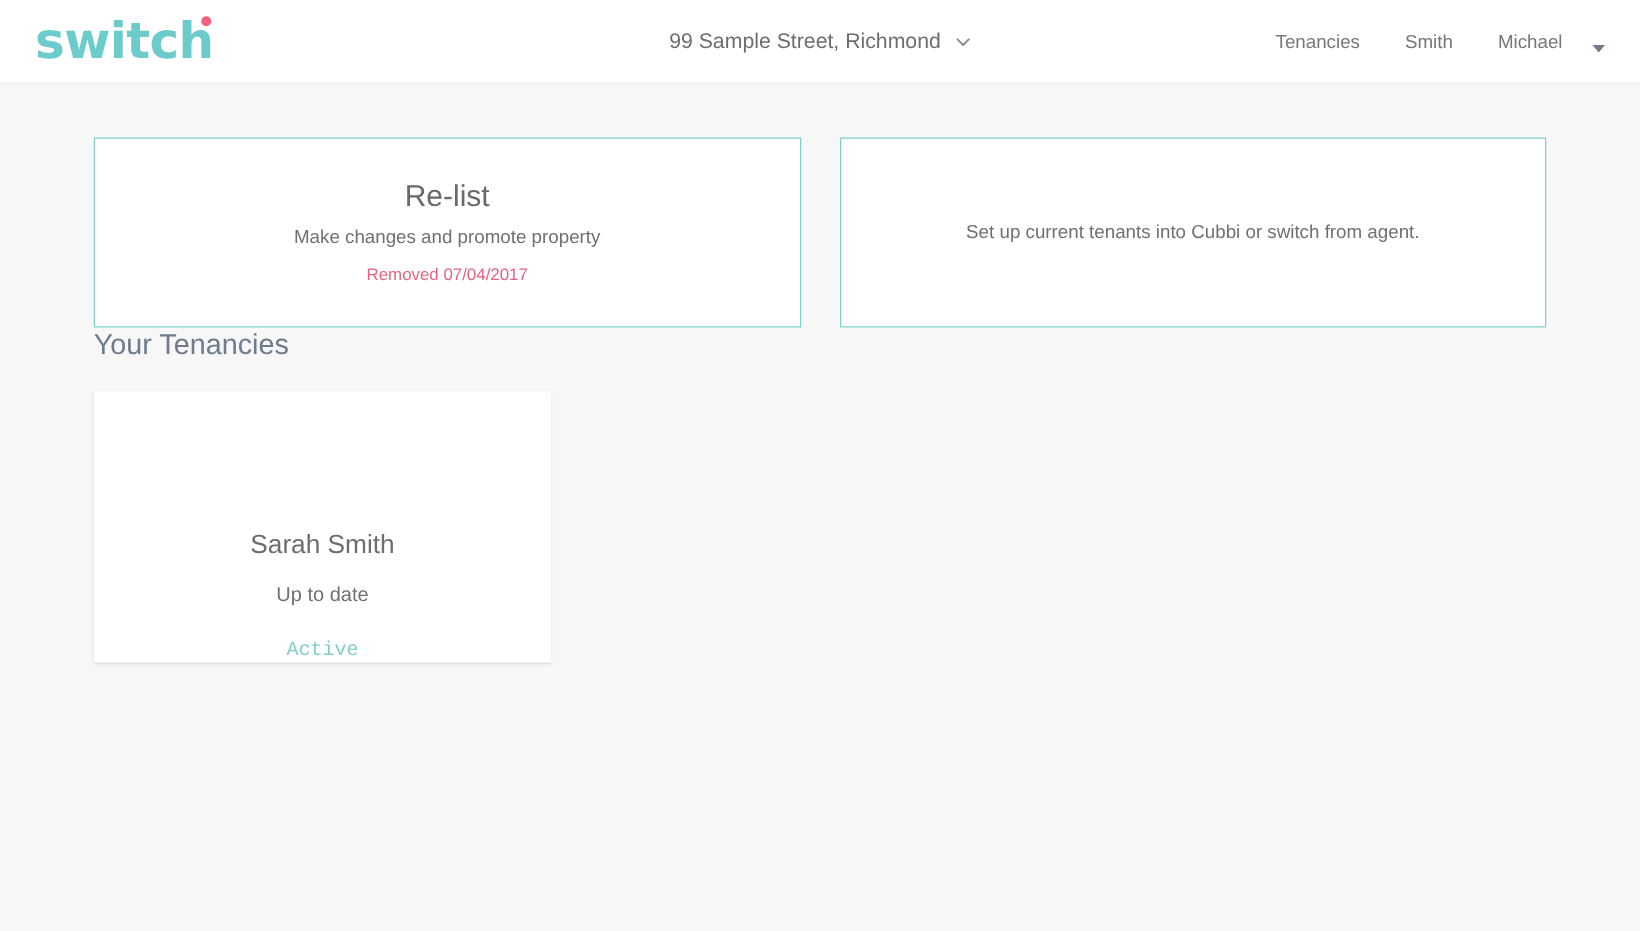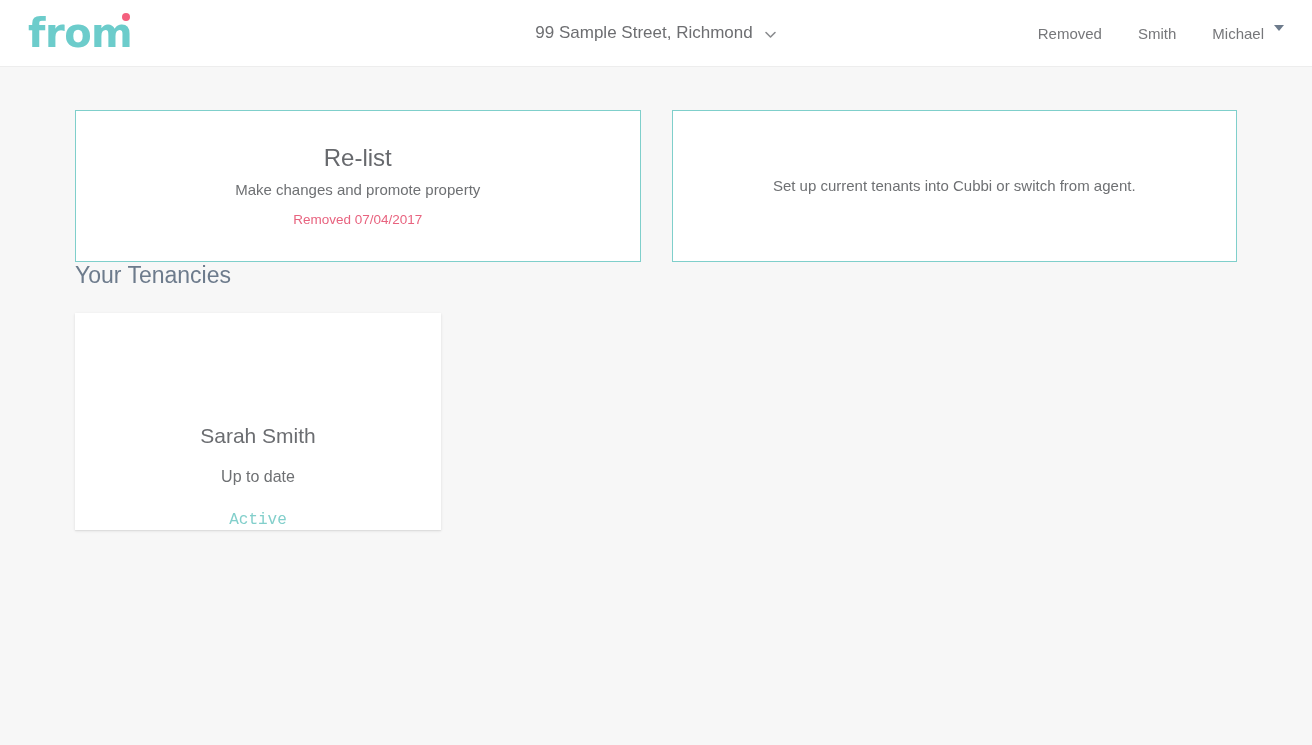--- a/index.html
+++ b/index.html
@@ -86,22 +86,22 @@
   .nav-link {
     font-size: 15px;
     color: #76777a;
     text-decoration: none;
     padding: 0 18px;
     cursor: pointer;
     white-space: nowrap;
   }
   .user-menu {
     display: flex;
-    align-items: flex-start;
-    gap: 10px;
+    align-items: flex-end;
+    gap: 24px;
     padding-left: 18px;
     padding-right: 0;
     cursor: pointer;
   }
   .user-name {
     font-size: 15px;
     color: #76777a;
     white-space: nowrap;
   }
   .caret-down {
@@ -200,35 +200,35 @@
     line-height: 1.2;
     font-family: Liberation Mono, monospace;
   }
 </style>
 </head>
 <body>
 
 <div class="header">
 
   <a class="logo">
-    <span class="logo-word">from</span>
+    <span class="logo-word">switch</span>
     <span class="logo-dot"></span>
   </a>
 
   <div class="address-selector">
     <span class="address-text">99 Sample Street, Richmond</span>
     <span class="chevron-down">
       <svg width="13" height="13" viewBox="0 0 13 13" fill="none" xmlns="http://www.w3.org/2000/svg">
         <path d="M2 4.5 L6.5 9 L11 4.5" stroke="#8a8c8f" stroke-width="1.6" fill="none" stroke-linecap="round" stroke-linejoin="round"></path>
       </svg>
     </span>
   </div>
 
   <div class="nav-right">
-    <a class="nav-link">Removed</a>
+    <a class="nav-link">Tenancies</a>
     <a class="nav-link">Smith</a>
     <div class="user-menu">
       <span class="user-name">Michael</span>
       <span class="caret-down"></span>
     </div>
   </div>
 
 </div>
 
 <div class="main">

